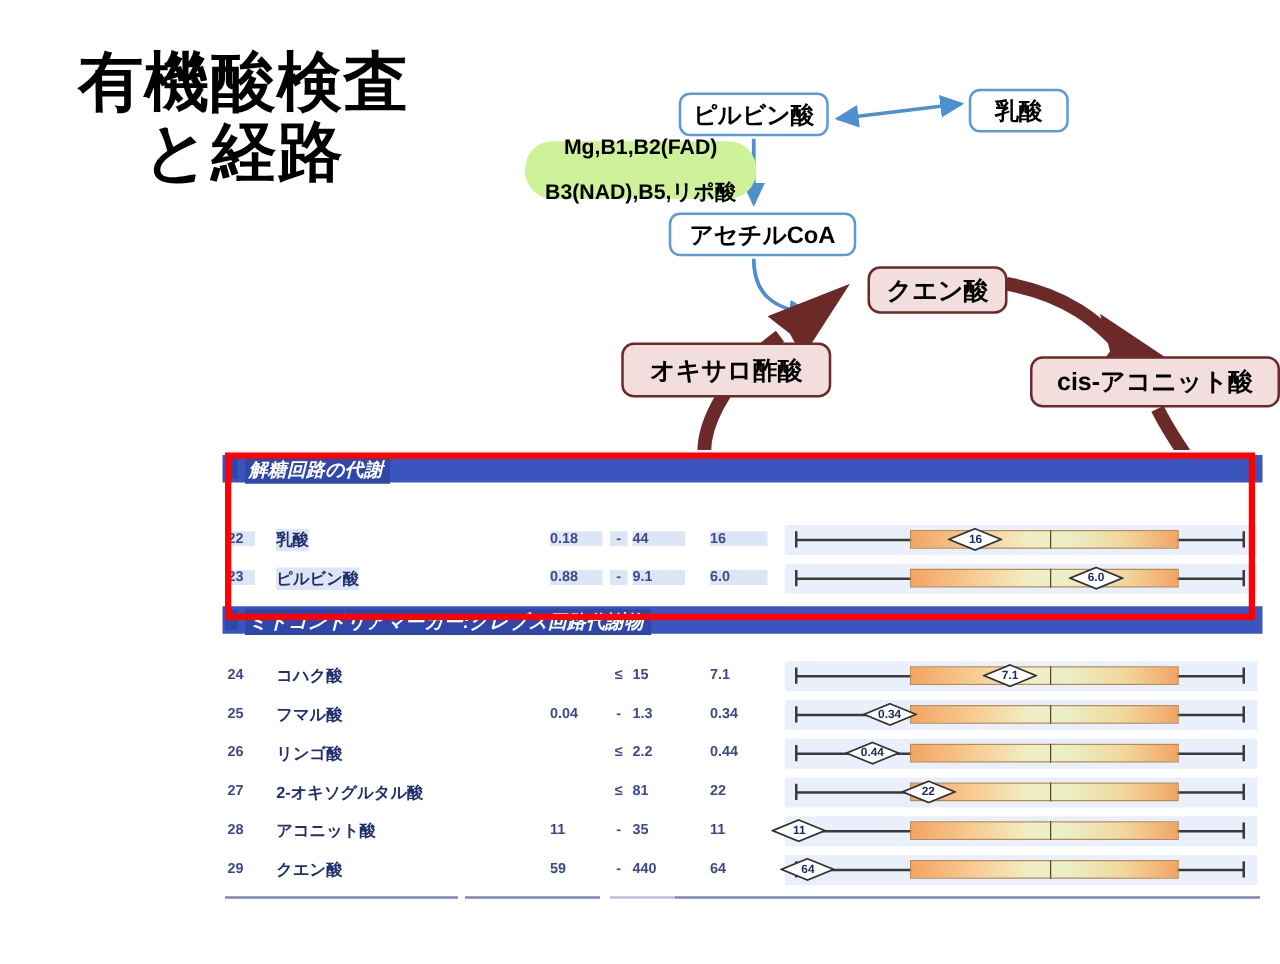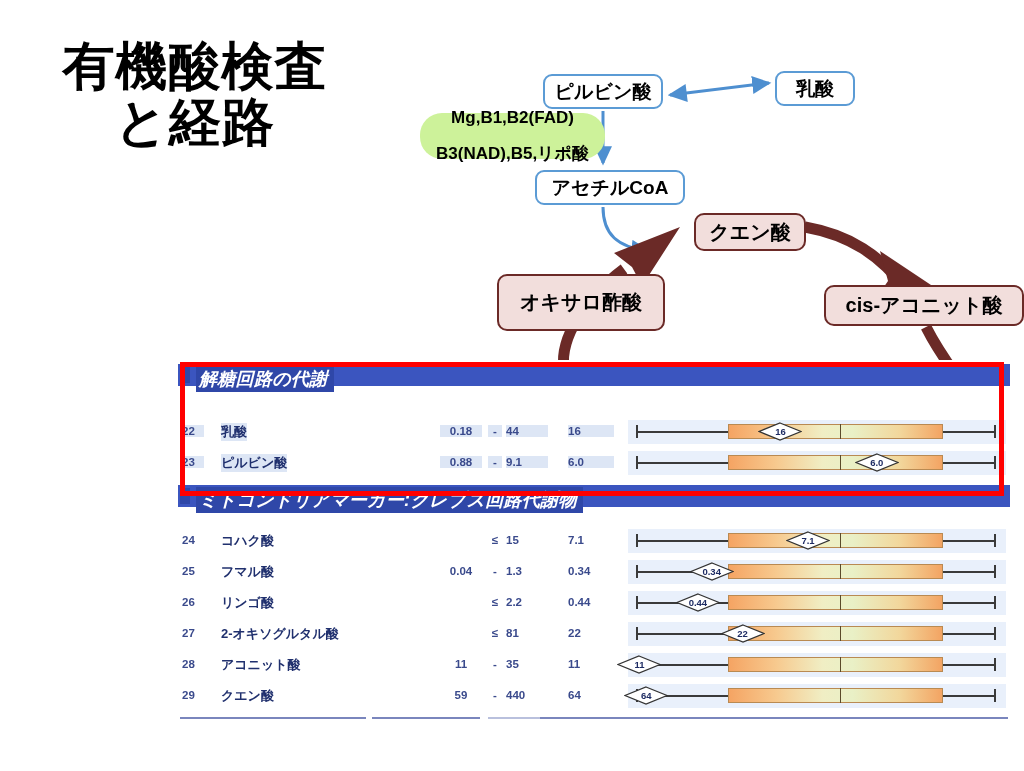--- a/index.html
+++ b/index.html
@@ -45,55 +45,55 @@
   .node-red{
     background:#f2dedc;border:2.6px solid #6b2a27;border-radius:10px;
     font-size:20px;padding:3px 12px;color:#000;
   }
 
   #node-pyruvate{left:163px;top:19px;width:120px;height:35px;}
   #node-lactate{left:395px;top:16px;width:80px;height:35px;}
   #node-acetylcoa{left:155px;top:115px;width:150px;height:35px;text-align:right;}
   #node-cofactors{left:40px;top:58px;width:185px;height:46px;}
   #node-citrate{left:314px;top:158px;width:112px;height:38px;}
-  #node-oxaloacetate{left:117px;top:219px;width:168px;height:57px;}
+  #node-oxaloacetate{left:117px;top:219px;width:168px;height:44px;}
   #node-cisaconitate{left:444px;top:230px;width:200px;height:41px;}
 
   
   #report-panel{position:absolute;left:178px;top:360px;width:832px;height:365px;background:#ffffff;}
 
   .section-header{
     position:absolute;left:0;width:832px;height:22px;
     background:#3b55bf;
   }
   .section-header .marker{
     position:absolute;left:2px;top:3px;width:10px;height:16px;background:#2f47a8;
   }
   .section-header .sh-text{
     position:absolute;left:18px;top:2px;
-    font-size:18px;font-weight:bold;font-style:italic;color:#ffffff;
+    font-size:15px;font-weight:bold;font-style:italic;color:#ffffff;
     letter-spacing:0.3px;
     background:#2f47a8;padding:1px 6px 1px 3px;
   }
   #section-glycolysis{top:4px;}
   #section-mitochondrial{top:125px;}
 
   .row{
     position:absolute;left:0;width:832px;height:31px;
   }
   .row .idx{
     position:absolute;left:4px;top:8px;width:22px;text-align:left;
     font-size:11.5px;font-weight:bold;color:#3a4a8c;
   }
   .row .name{
     position:absolute;left:43px;top:6px;
     font-size:13px;font-weight:bold;color:#20306e;white-space:nowrap;
   }
   .row .rng-lo{
-    position:absolute;left:262px;top:8px;width:42px;text-align:center;
+    position:absolute;left:262px;top:8px;width:42px;text-align:left;
     font-size:11.5px;font-weight:bold;color:#3a4a8c;
   }
   .row .rng-sep{
     position:absolute;left:310px;top:8px;width:14px;text-align:center;
     font-size:11.5px;font-weight:bold;color:#3a4a8c;
   }
   .row .rng-hi{
     position:absolute;left:328px;top:8px;width:42px;text-align:left;
     font-size:11.5px;font-weight:bold;color:#3a4a8c;
   }

